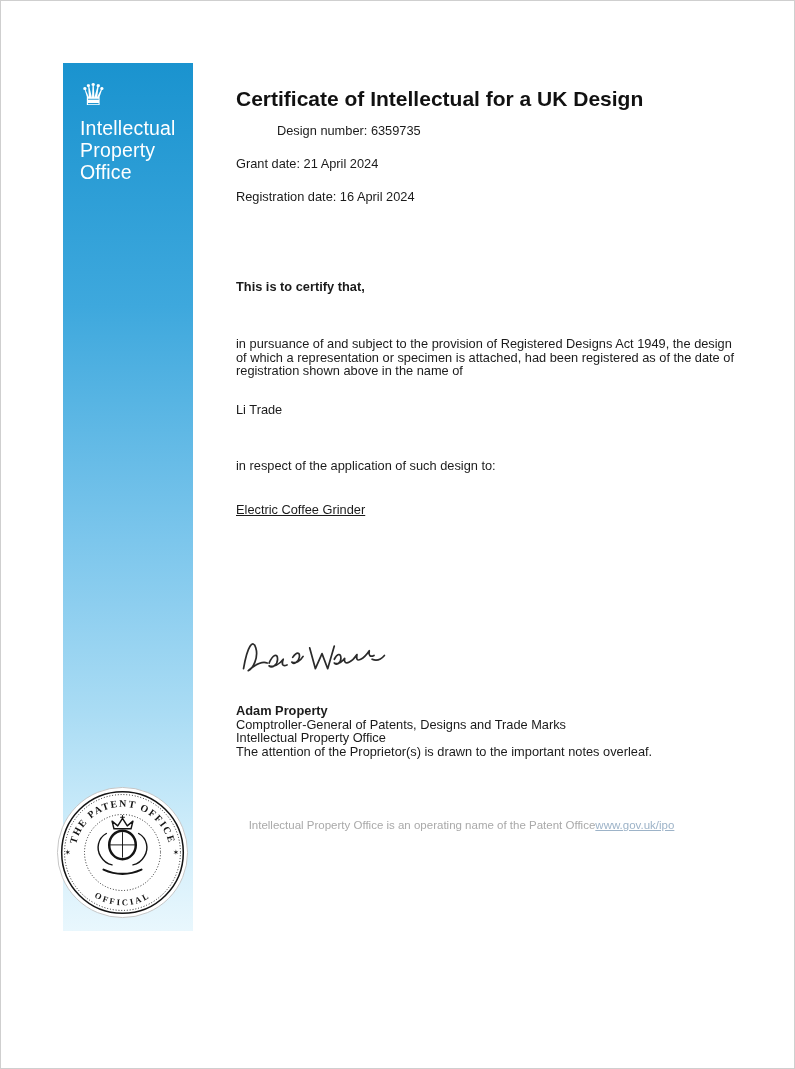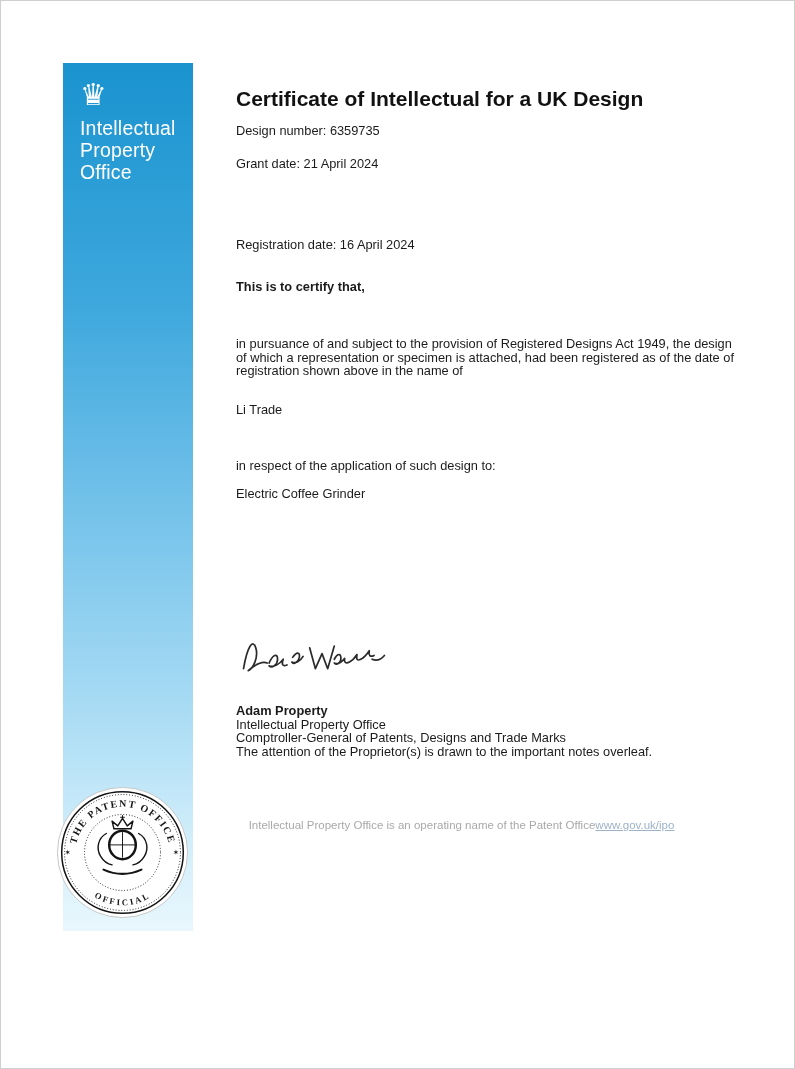--- a/index.html
+++ b/index.html
@@ -32,28 +32,28 @@
   .logo-text { color:#ffffff; font-size:19.5px; line-height:22px; font-weight:400; letter-spacing:.2px; }
   
   .seal { position:absolute; left:55px; top:785px; width:133px; height:133px; }
   .seal-text-top  { font:bold 10.5px "Liberation Serif","DejaVu Serif",serif; letter-spacing:1.6px; fill:#141414; }
   .seal-text-bottom { font:bold 9px "Liberation Serif","DejaVu Serif",serif; letter-spacing:2.4px; fill:#141414; }
   .seal-star { font:8px "DejaVu Sans",sans-serif; fill:#141414; }
   
   .abs { position:absolute; left:235px; }
   .line { font-size:12.8px; line-height:13.6px; }
   .title { top:86px; font-size:21px; line-height:24px; font-weight:700; color:#111; }
-  .pos-designnum { top:123px; }
+  .pos-designnum { top:123px;margin-left:41px; }
   .pos-grant     { top:156px; }
-  .pos-regdate   { top:189px;margin-top:48px; }
+  .pos-regdate   { top:189px; }
   .pos-certifyhead { top:279px; font-weight:700; }
   .pos-body      { top:312px; width:505px;margin-top:24px; }
   .pos-owner     { top:402px; }
   .pos-respect   { top:458px; }
-  .pos-design    { top:486px; }
+  .pos-design    { top:502px;text-decoration:underline; }
   .pos-class     { top:547px; width:520px; }
   .pos-signature { top:628px; }
   .pos-signatory { top:703px; width:520px; }
   .pos-signatory .sig-name { font-weight:700; }
   
   .footer {
     position:absolute; left:235px; top:817px; width:451px;
     display:flex; justify-content:center; align-items:baseline;
     font-size:11.5px; line-height:14px;
   }
@@ -128,22 +128,22 @@
         <path d="M58 30 c4 -6 8 -6 7 0 c-1 5 -6 8 -8 5 c4 2 9 -1 12 -6"></path>
         <path d="M76 20 l6 22 l7 -16 l6 16 l7 -24"></path>
         <path d="M102 32 c3 -6 7 -7 7 -1 c0 5 -5 8 -7 5 c4 2 8 -1 11 -5 c-1 4 1 6 5 4 c4 -2 6 -5 8 -8 c-1 5 0 7 4 5 c4 -2 7 -6 9 -9 c-1 5 1 7 5 5"></path>
         <path d="M142 32 q7 3 13 -4"></path>
       </g>
     </svg>
   </div>
 
   <div class="abs line pos-signatory">
     <div class="sig-name">Adam Property</div>
+    <div>Comptroller-General of Patents, Designs and Trade Marks</div>
     <div>Intellectual Property Office</div>
-    <div>Comptroller-General of Patents, Designs and Trade Marks</div>
     <div>The attention of the Proprietor(s) is drawn to the important notes overleaf.</div>
   </div>
 
   <div class="footer">
     <span class="footer-disclaimer">Intellectual Property Office is an operating name of the Patent Office</span>
     <a class="footer-link">www.gov.uk/ipo</a>
   </div>
 
 </div>
 

